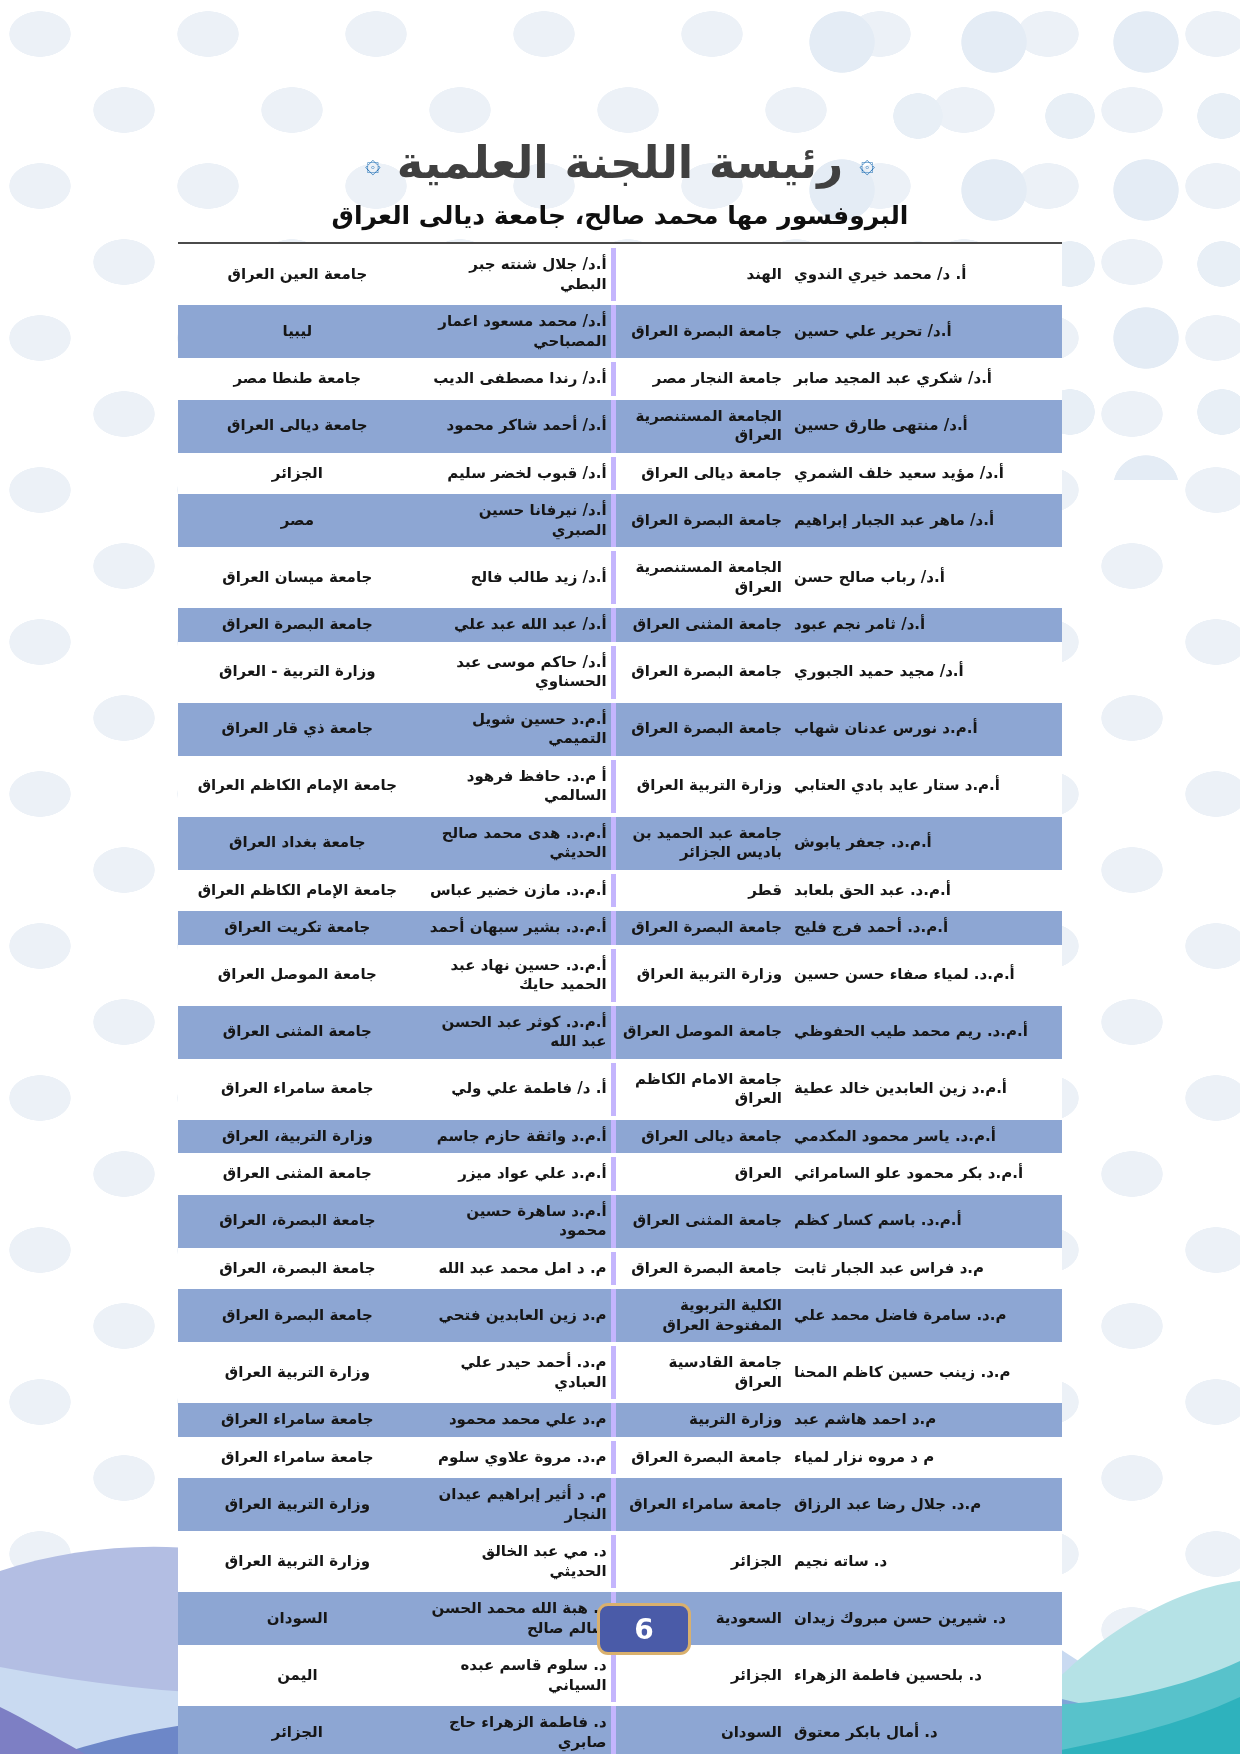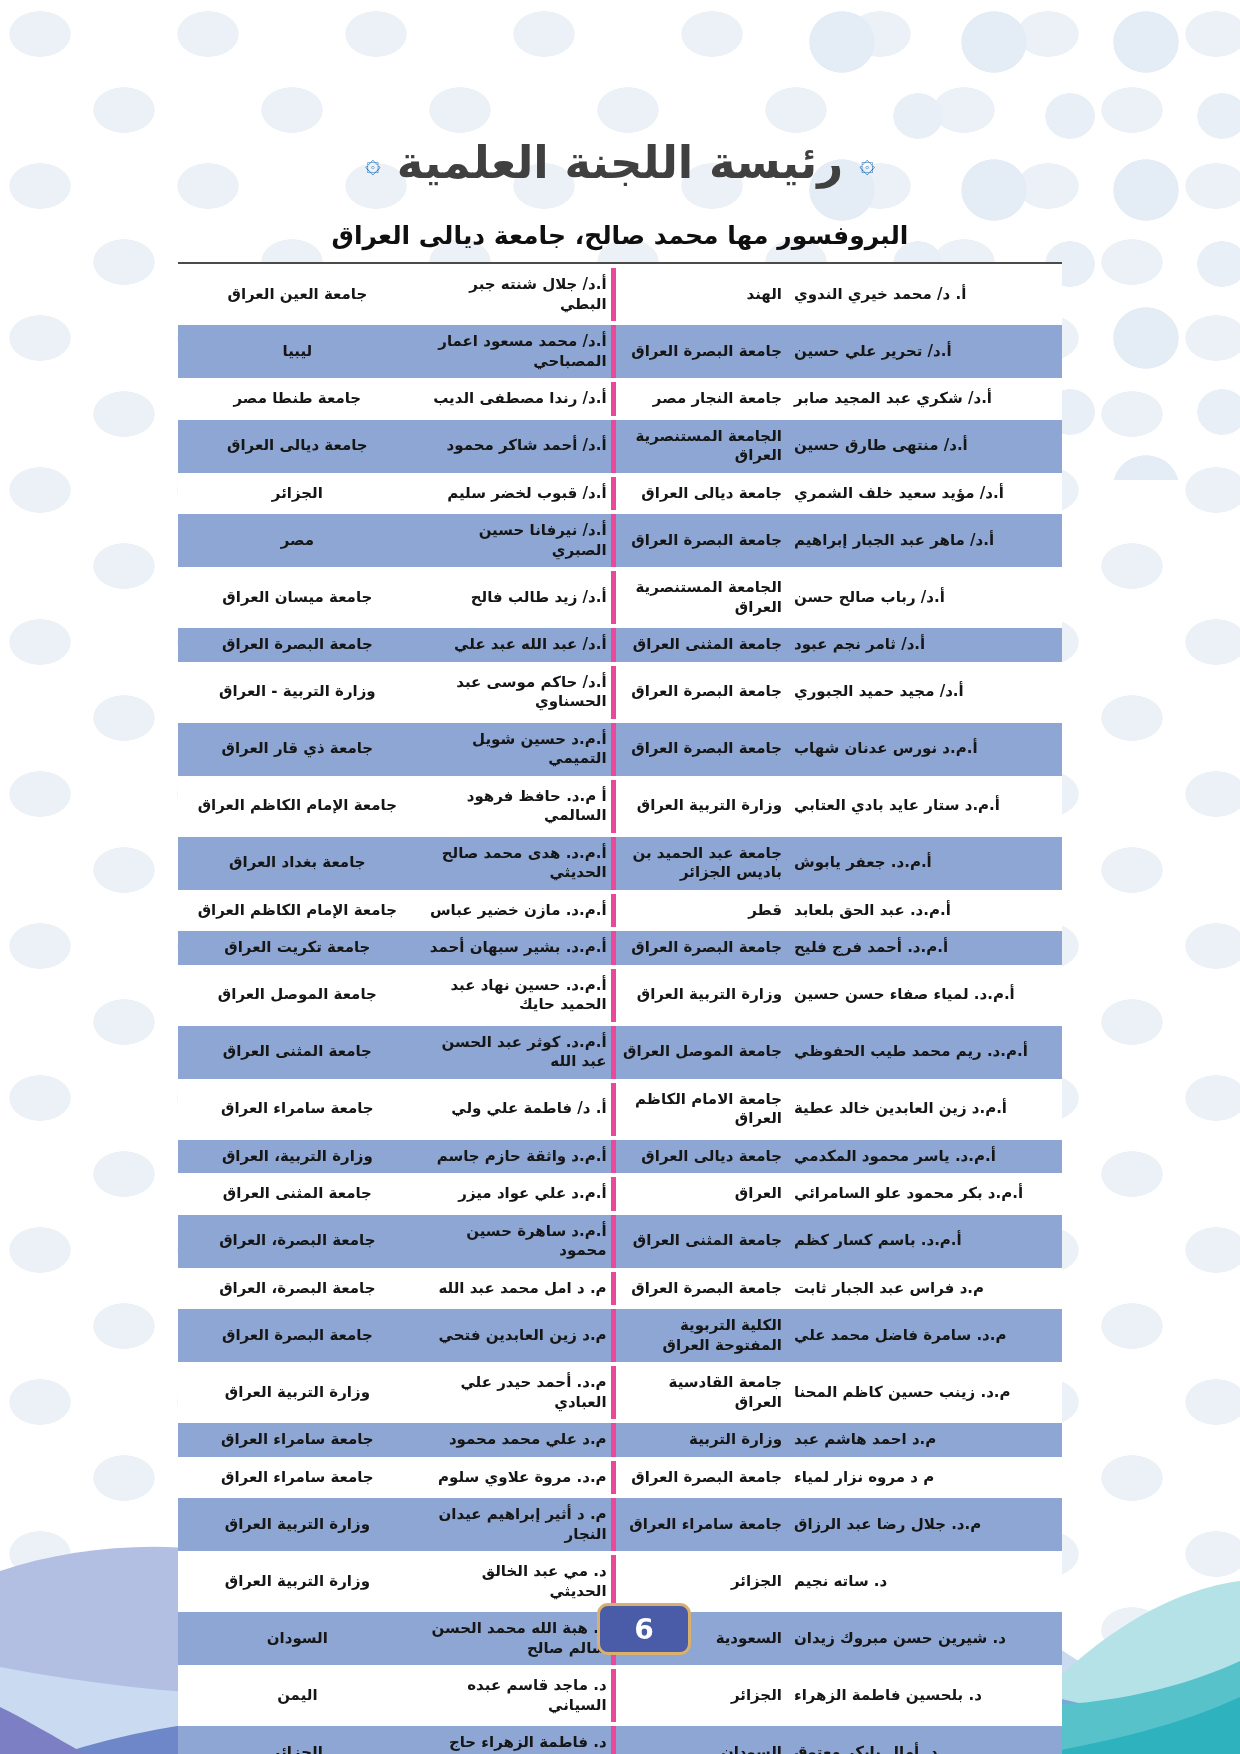--- a/index.html
+++ b/index.html
@@ -25,35 +25,35 @@
     background-size:152px 148px, 152px 148px;
     background-position:0 0, 76px 74px;
   }
   .content { position:relative; z-index:2; padding-top:136px; direction:rtl; }
   .title-row { display:flex; justify-content:center; align-items:center; gap:16px; }
   .title-text {
     font-size:45px; font-weight:bold; color:#404040; letter-spacing:-1px;
   }
   .ornament { font-size:27px; color:#1f6fb5; line-height:1; }
   .subtitle {
-    margin:32px auto 0; text-align:center; font-size:25px; font-weight:bold; color:#0f0f0f;
+    margin:12px auto 0; text-align:center; font-size:25px; font-weight:bold; color:#0f0f0f;
   }
   .rule { width:884px; margin:12px auto 0; border-top:2px solid #4b4b4b; }
   .table-wrap { width:884px; margin:0 auto; background:#ffffff; }
   table.committee {
     width:100%; border-collapse:separate; border-spacing:0 4px; direction:rtl;
     table-layout:fixed;
   }
   td {
     font-weight:bold; font-size:15px; line-height:1.3; color:#161616;
     padding:7px 6px; vertical-align:middle; word-wrap:break-word;
   }
   td.c-name1 { text-align:left; padding-right:24px; }
   td.c-affil1 { }
-  td.c-name2 { text-align:right; padding-right:4px; border-right:5px solid #ec4899; }
+  td.c-name2 { text-align:right; padding-right:4px; border-right:5px solid #c4b5fd; }
   td.c-affil2 { text-align:center; }
   tr.blue td { background:#8da6d3; }
   
   .waves { position:absolute; left:0; bottom:0; width:1240px; height:215px; z-index:1; }
   .badge {
     position:absolute; left:597px; top:1603px; width:88px; height:46px; z-index:3;
     background:#4a5ba8; border:3px solid #d9b06d; border-radius:11px;
     display:flex; align-items:center; justify-content:center;
     color:#ffffff; font-size:28px; font-weight:bold;
   }
@@ -268,21 +268,21 @@
             </tr>
             <tr class="blue">
               <td class="c-name1">د. شيرين حسن مبروك زيدان</td>
               <td class="c-affil1">السعودية</td>
               <td class="c-name2">د. هبة الله محمد الحسن سالم صالح</td>
               <td class="c-affil2">السودان</td>
             </tr>
             <tr class="white">
               <td class="c-name1">د. بلحسين فاطمة الزهراء</td>
               <td class="c-affil1">الجزائر</td>
-              <td class="c-name2">د. ماجد قاسم عبده السياني</td>
+              <td class="c-name2">د. سلوم قاسم عبده السياني</td>
               <td class="c-affil2">اليمن</td>
             </tr>
             <tr class="blue">
               <td class="c-name1">د. أمال بابكر معتوق</td>
               <td class="c-affil1">السودان</td>
               <td class="c-name2">د. فاطمة الزهراء حاج صابري</td>
               <td class="c-affil2">الجزائر</td>
             </tr>
           </tbody>
       </table>

